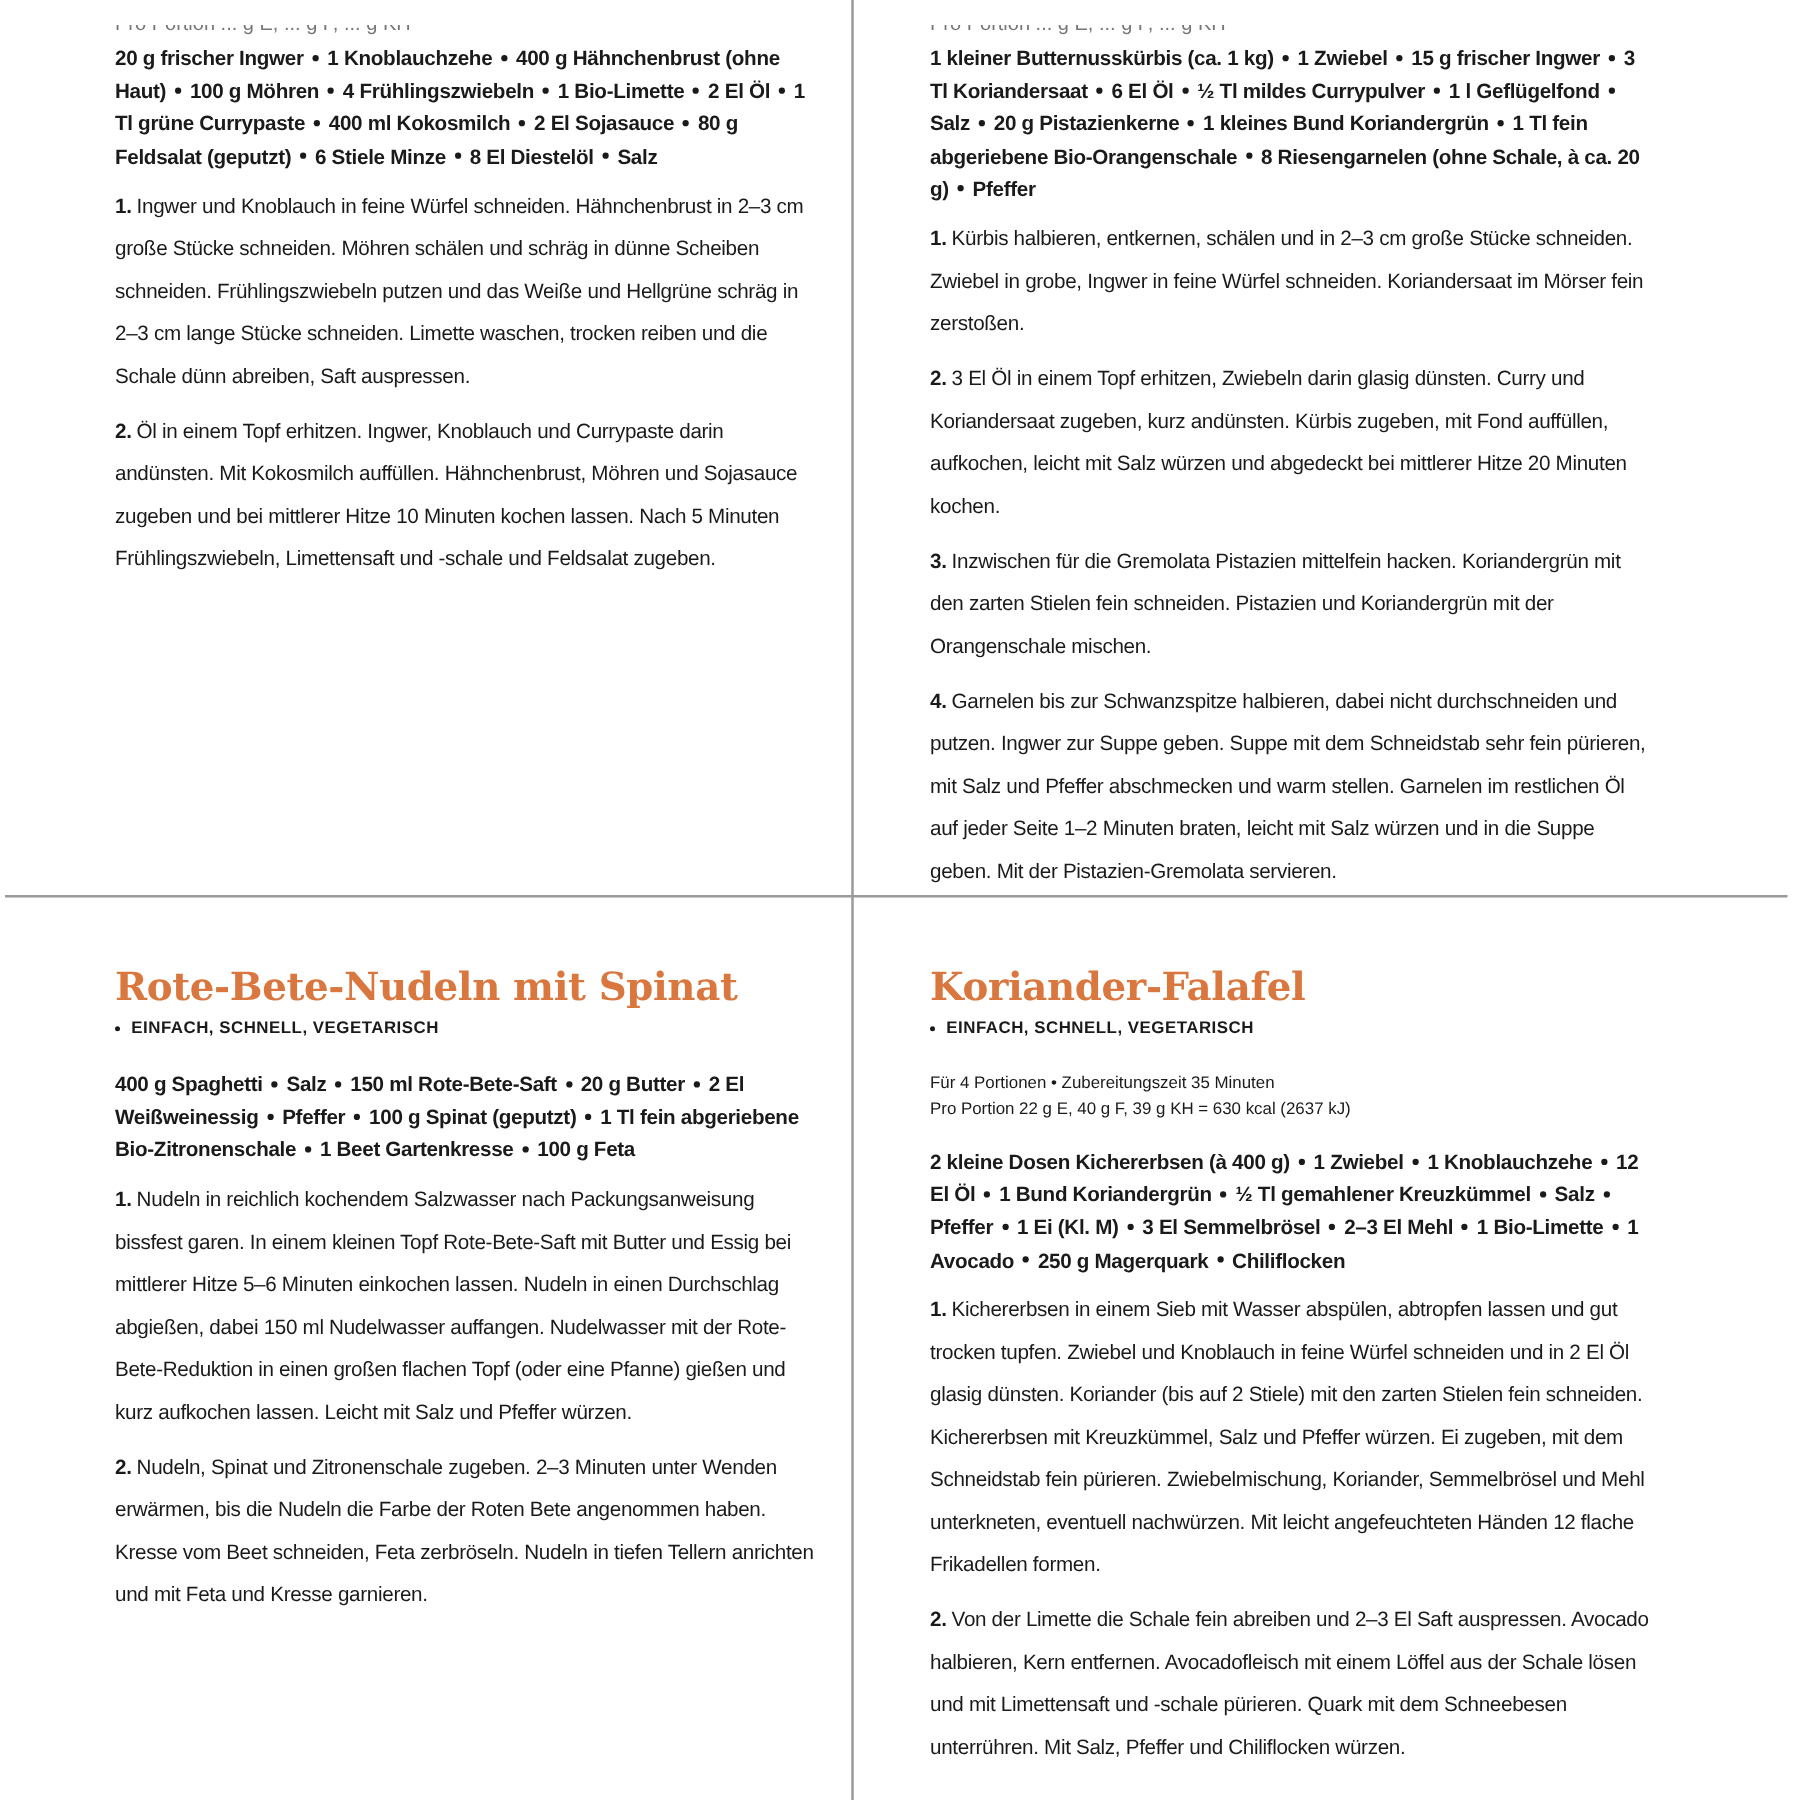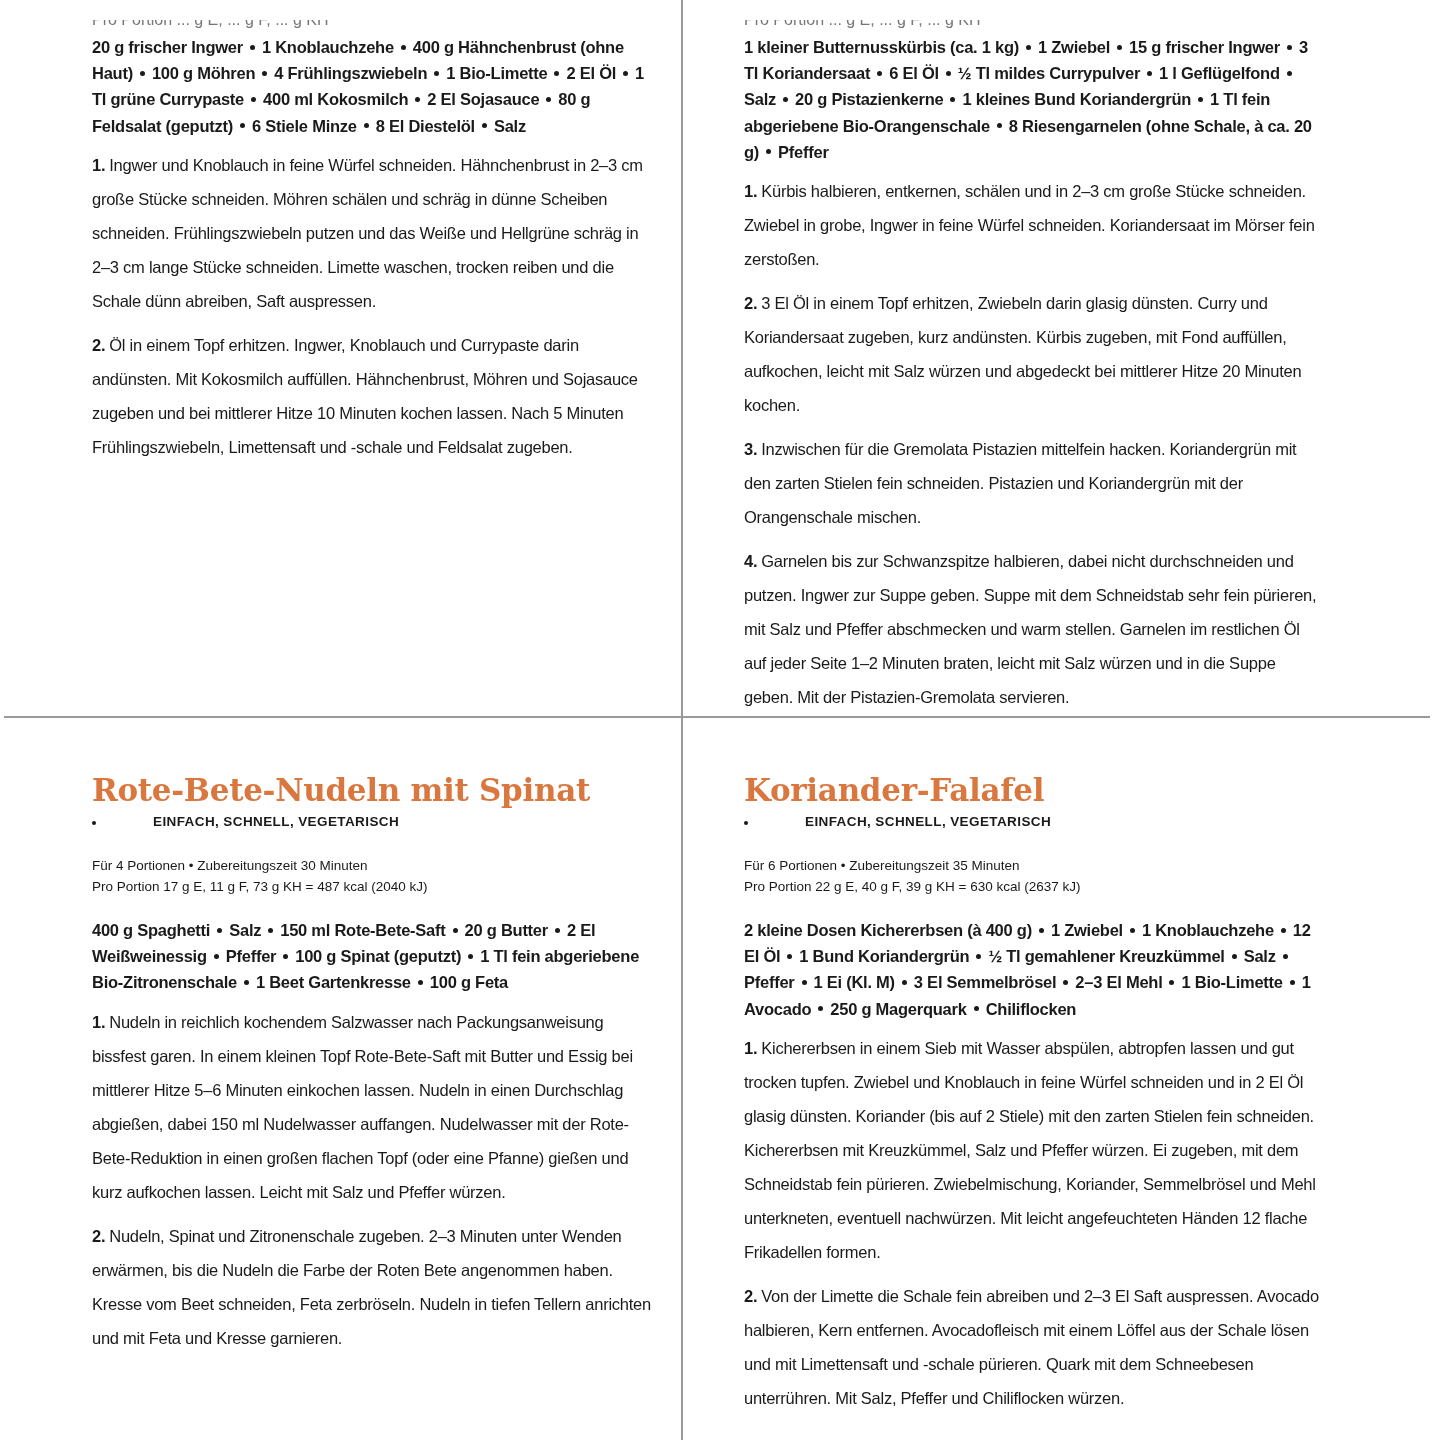--- a/index.html
+++ b/index.html
@@ -56,21 +56,20 @@
       margin: 0 0 6px 0;
       line-height: 36px;
     }
     .tags {
       font-size: 13.5px;
       font-weight: bold;
       letter-spacing: 0.4px;
       margin: 0 0 26px 0;
       display: flex;
       align-items: center;
-      gap: 48px;
     }
     .tags .bullet {
       display: inline-block;
       width: 4px;
       height: 4px;
       border-radius: 2px;
       background: #1a1a1a;
       margin-right: 9px;
       margin-top: 3px;
     }
@@ -135,39 +134,35 @@
       <p class="step"><span class="num">4.</span><span>Garnelen bis zur Schwanzspitze halbieren, dabei nicht durchschneiden und putzen. Ingwer zur Suppe geben. Suppe mit dem Schneidstab sehr fein pürieren, mit Salz und Pfeffer abschmecken und warm stellen. Garnelen im restlichen Öl auf jeder Seite 1–2 Minuten braten, leicht mit Salz würzen und in die Suppe geben. Mit der Pistazien-Gremolata servieren.</span></p>
     </div>
 </section>
 
 <section class="recipe" id="r2" style="left:92px; top:772px; width:560px;">
   <h2 class="title" style="color: rgb(217, 119, 63);">Rote-Bete-Nudeln mit Spinat</h2>
   <div class="tags">
     <span class="bullet"></span>
     <span>EINFACH, SCHNELL, VEGETARISCH</span>
   </div>
-  <div class="meta">
-    <div>Für 4 Portionen • Zubereitungszeit 30 Minuten</div>
-    <div>Pro Portion 17 g E, 11 g F, 73 g KH = 487 kcal (2040 kJ)</div>
-  </div>
   <p class="ingredients"><span>400 g Spaghetti</span><span class="sep"></span><span>Salz</span><span class="sep"></span><span>150 ml Rote-Bete-Saft</span><span class="sep"></span><span>20 g Butter</span><span class="sep"></span><span>2 El Weißweinessig</span><span class="sep"></span><span>Pfeffer</span><span class="sep"></span><span>100 g Spinat (geputzt)</span><span class="sep"></span><span>1 Tl fein abgeriebene Bio-Zitronenschale</span><span class="sep"></span><span>1 Beet Gartenkresse</span><span class="sep"></span><span>100 g Feta</span></p>
   <div>
       <p class="step"><span class="num">1.</span><span>Nudeln in reichlich kochendem Salzwasser nach Packungsanweisung bissfest garen. In einem kleinen Topf Rote-Bete-Saft mit Butter und Essig bei mittlerer Hitze 5–6 Minuten einkochen lassen. Nudeln in einen Durchschlag abgießen, dabei 150 ml Nudelwasser auffangen. Nudelwasser mit der Rote-Bete-Reduktion in einen großen flachen Topf (oder eine Pfanne) gießen und kurz aufkochen lassen. Leicht mit Salz und Pfeffer würzen.</span></p>
       <p class="step"><span class="num">2.</span><span>Nudeln, Spinat und Zitronenschale zugeben. 2–3 Minuten unter Wenden erwärmen, bis die Nudeln die Farbe der Roten Bete angenommen haben. Kresse vom Beet schneiden, Feta zerbröseln. Nudeln in tiefen Tellern anrichten und mit Feta und Kresse garnieren.</span></p>
     </div>
 </section>
 
 <section class="recipe" id="r3" style="left:744px; top:772px; width:580px;">
   <h2 class="title" style="color: rgb(217, 119, 63);">Koriander-Falafel</h2>
   <div class="tags">
     <span class="bullet"></span>
     <span>EINFACH, SCHNELL, VEGETARISCH</span>
   </div>
   <div class="meta">
-    <div>Für 6 Portionen • Zubereitungszeit 35 Minuten</div>
+    <div>Für 4 Portionen • Zubereitungszeit 35 Minuten</div>
     <div>Pro Portion 22 g E, 40 g F, 39 g KH = 630 kcal (2637 kJ)</div>
   </div>
   <p class="ingredients"><span>2 kleine Dosen Kichererbsen (à 400 g)</span><span class="sep"></span><span>1 Zwiebel</span><span class="sep"></span><span>1 Knoblauchzehe</span><span class="sep"></span><span>12 El Öl</span><span class="sep"></span><span>1 Bund Koriandergrün</span><span class="sep"></span><span>½ Tl gemahlener Kreuzkümmel</span><span class="sep"></span><span>Salz</span><span class="sep"></span><span>Pfeffer</span><span class="sep"></span><span>1 Ei (Kl. M)</span><span class="sep"></span><span>3 El Semmelbrösel</span><span class="sep"></span><span>2–3 El Mehl</span><span class="sep"></span><span>1 Bio-Limette</span><span class="sep"></span><span>1 Avocado</span><span class="sep"></span><span>250 g Magerquark</span><span class="sep"></span><span>Chiliflocken</span></p>
   <div>
       <p class="step"><span class="num">1.</span><span>Kichererbsen in einem Sieb mit Wasser abspülen, abtropfen lassen und gut trocken tupfen. Zwiebel und Knoblauch in feine Würfel schneiden und in 2 El Öl glasig dünsten. Koriander (bis auf 2 Stiele) mit den zarten Stielen fein schneiden. Kichererbsen mit Kreuzkümmel, Salz und Pfeffer würzen. Ei zugeben, mit dem Schneidstab fein pürieren. Zwiebelmischung, Koriander, Semmelbrösel und Mehl unterkneten, eventuell nachwürzen. Mit leicht angefeuchteten Händen 12 flache Frikadellen formen.</span></p>
       <p class="step"><span class="num">2.</span><span>Von der Limette die Schale fein abreiben und 2–3 El Saft auspressen. Avocado halbieren, Kern entfernen. Avocadofleisch mit einem Löffel aus der Schale lösen und mit Limettensaft und -schale pürieren. Quark mit dem Schneebesen unterrühren. Mit Salz, Pfeffer und Chiliflocken würzen.</span></p>
     </div>
 </section>
 
 </body></html>

